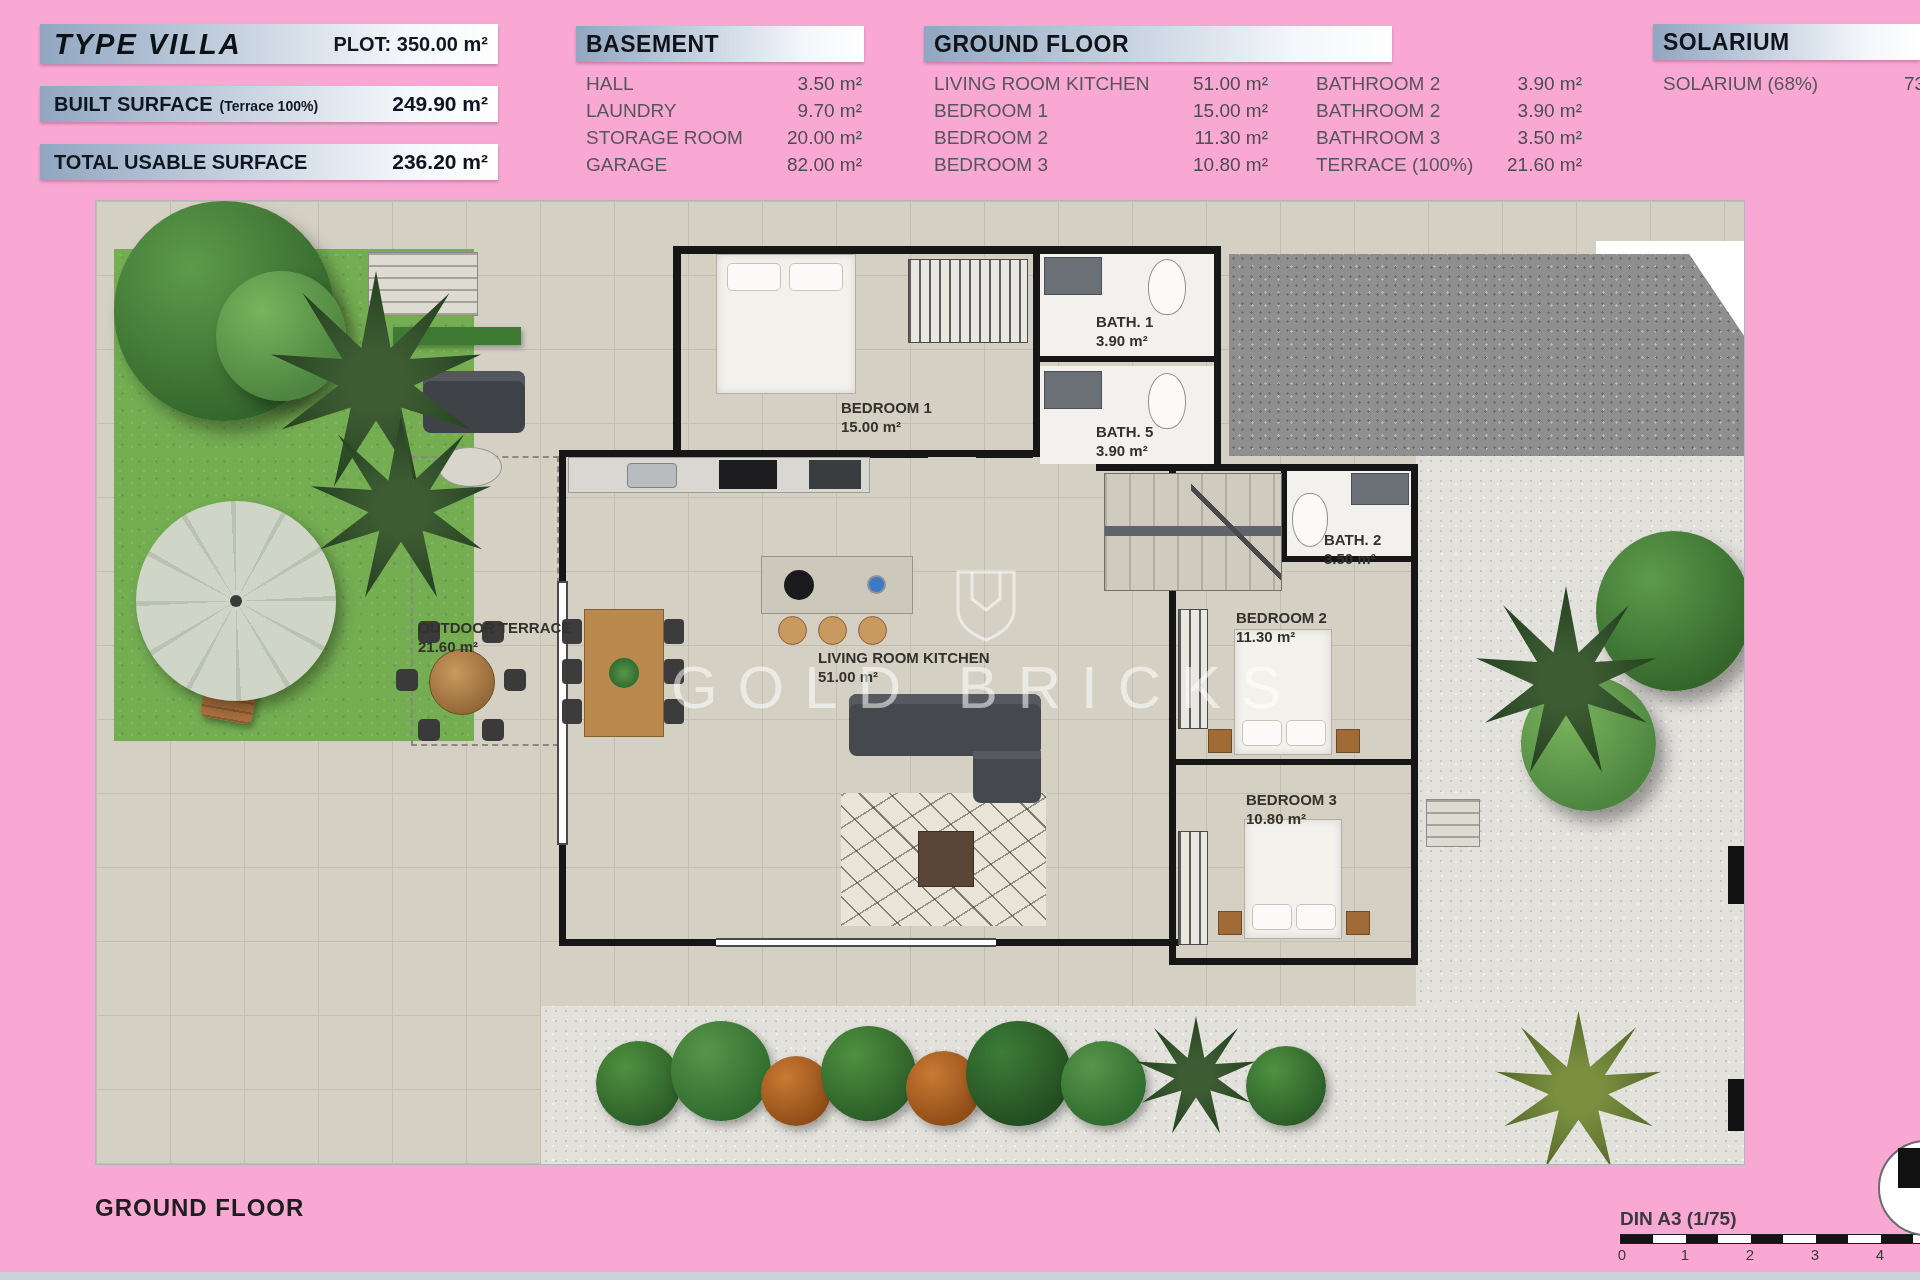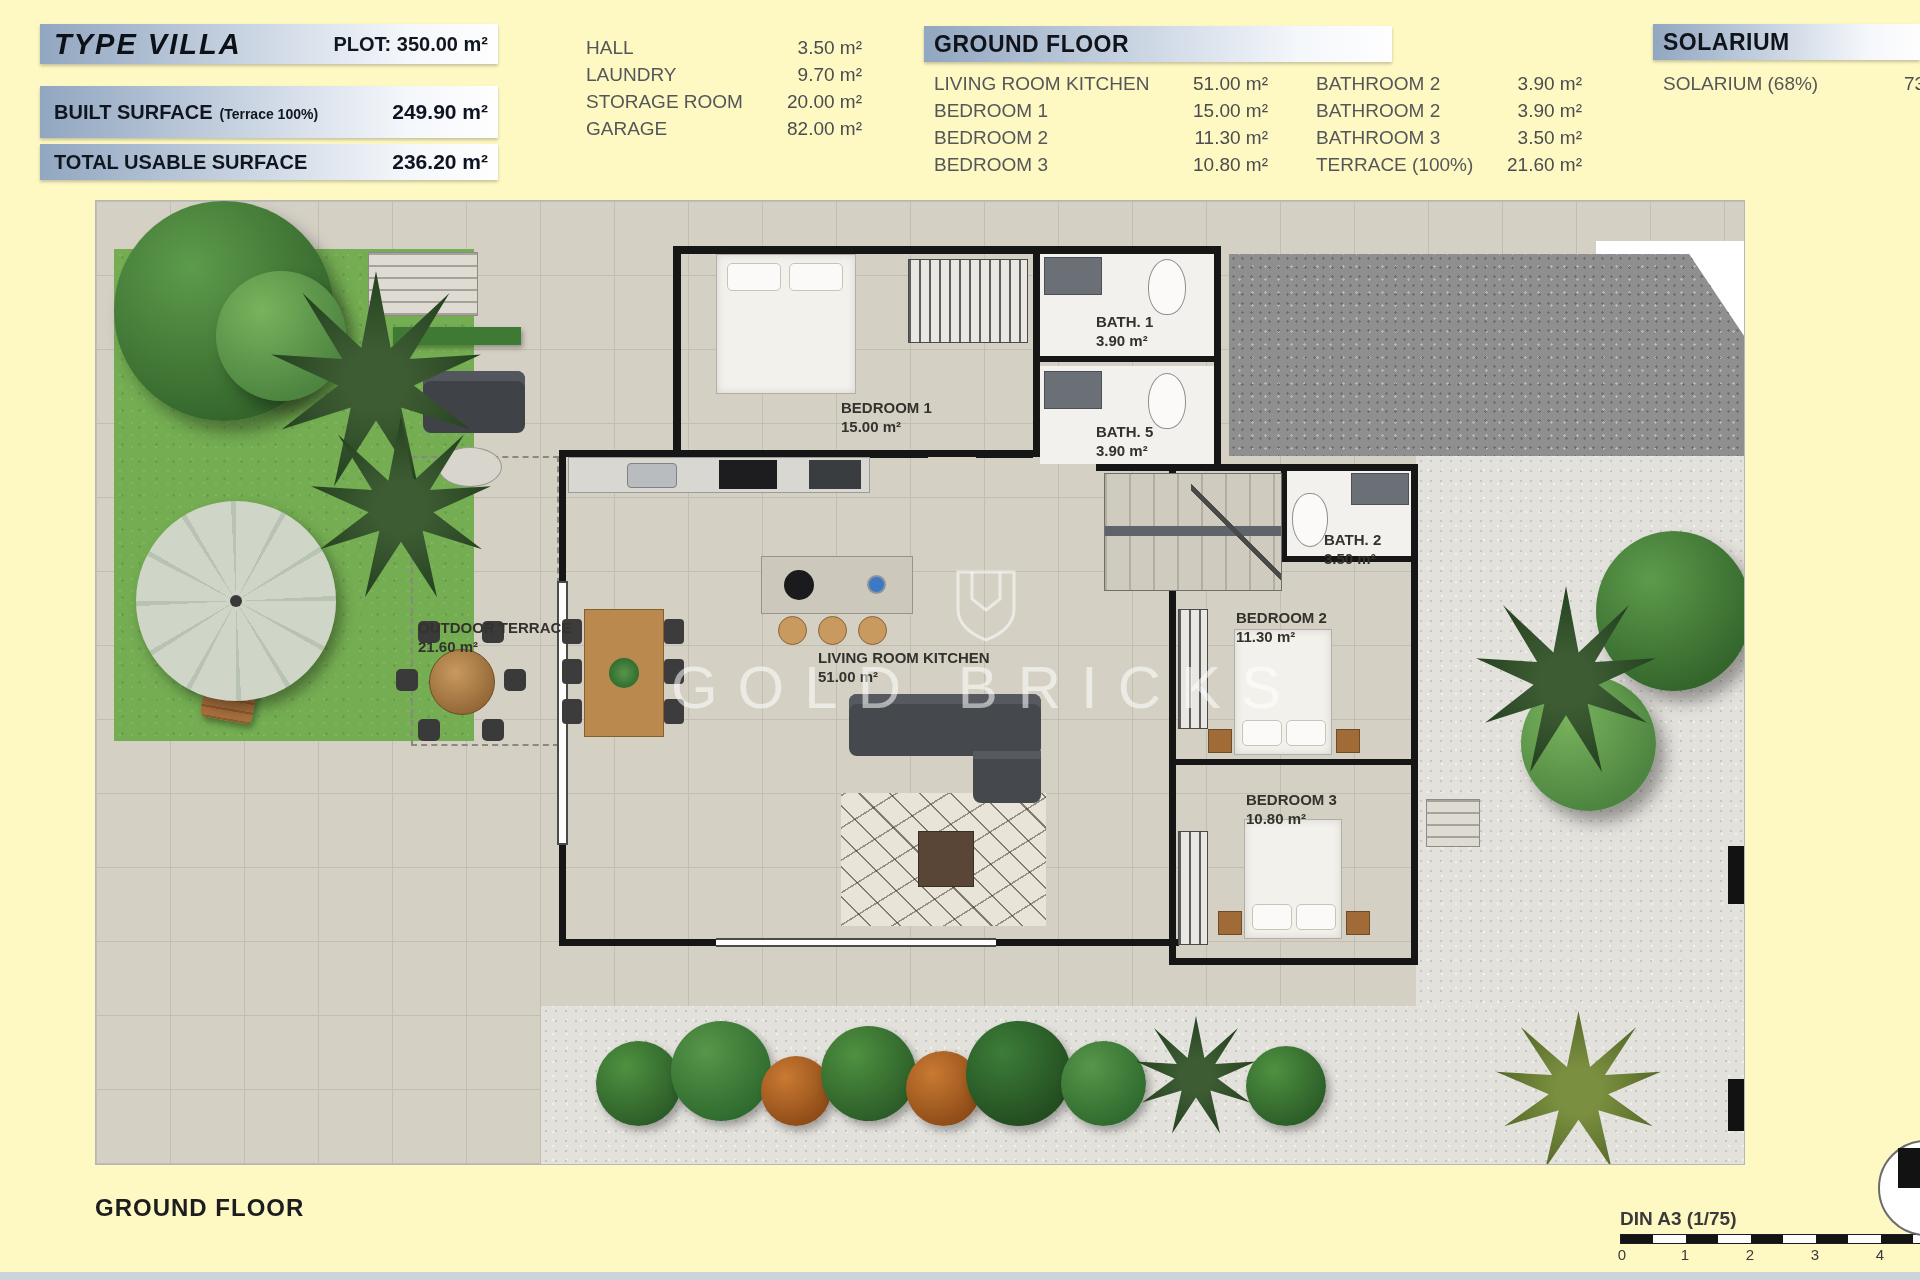--- a/index.html
+++ b/index.html
@@ -1,16 +1,16 @@
 <!DOCTYPE html>
 <html><head>
 <meta charset="utf-8">
 <style>
   html,body{margin:0;padding:0;background:#fff;}
-  .canvas{position:relative;width:1920px;height:1280px;background:#fef9c3;overflow:hidden;
+  .canvas{position:relative;width:1920px;height:1280px;background:#f9a8d4;overflow:hidden;
           font-family:"Liberation Sans",sans-serif;color:#222;}
 
   
   .gradbar{background:linear-gradient(90deg,#91a6c0 0%,#c9d4e2 45%,#f4f7fb 80%,#fefefe 100%);
            box-shadow:0 2px 3px rgba(0,0,0,.22);display:flex;align-items:center;}
   .summary{position:absolute;left:40px;top:24px;width:458px;}
   .sumrow{position:absolute;left:0;width:458px;height:38px;padding:0 10px 0 14px;box-sizing:border-box;
           justify-content:space-between;}
   .sumrow .lblwrap{display:flex;align-items:baseline;gap:7px;}
   .type-label{font-size:29px;font-weight:800;font-style:italic;letter-spacing:2px;color:#0c1118;}
@@ -78,36 +78,39 @@
 </head>
 <body>
 
 <div class="canvas">
 
   <div class="summary">
     <div class="sumrow gradbar" style="top:0;height:40px;">
       <span class="type-label">TYPE VILLA</span>
       <span class="plot">PLOT: 350.00 m²</span>
     </div>
-    <div class="sumrow gradbar" style="top:62px;height:52px;">
+    <div class="sumrow gradbar" style="top:62px;height:36px;">
       <span class="lblwrap">
         <span class="sumlabel">BUILT SURFACE</span>
         <span class="sumnote">(Terrace 100%)</span>
       </span>
       <span class="sumvalue">249.90 m²</span>
     </div>
     <div class="sumrow gradbar" style="top:120px;height:36px;">
       <span class="lblwrap">
         <span class="sumlabel">TOTAL USABLE SURFACE</span>
       </span>
       <span class="sumvalue">236.20 m²</span>
     </div>
   </div>
 
   <div class="abs" style="left:576px;top:26px;width:288px;">
+    <div class="gradbar" style="height:36px;">
+      <span class="paneltitle">BASEMENT</span>
+    </div>
     <div style="margin-top:8px;">
       <div class="trow">
           <span>HALL</span>
           <span class="tv">3.50 m²</span>
         </div>
       <div class="trow">
           <span>LAUNDRY</span>
           <span class="tv">9.70 m²</span>
         </div>
       <div class="trow">

